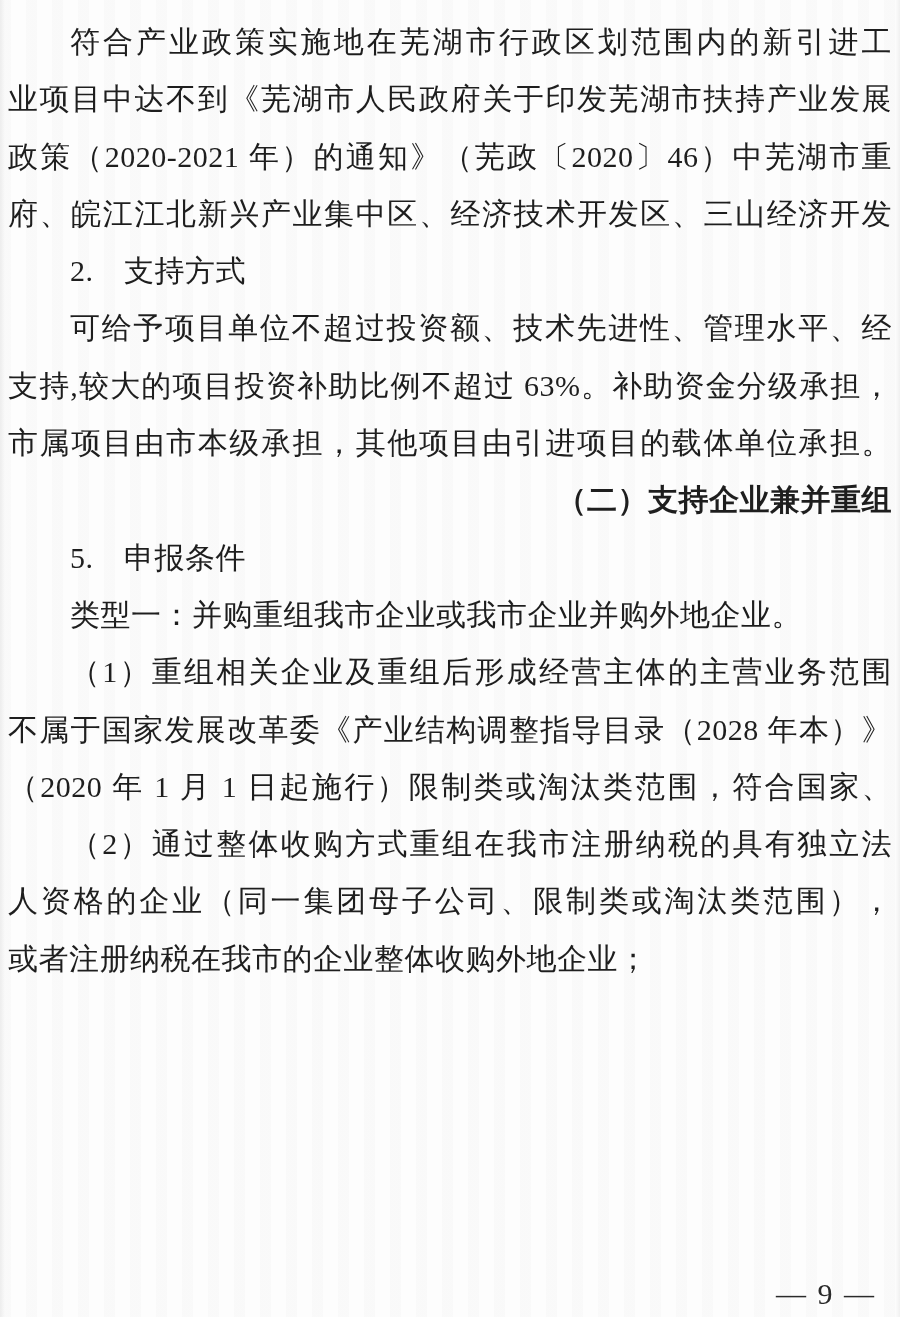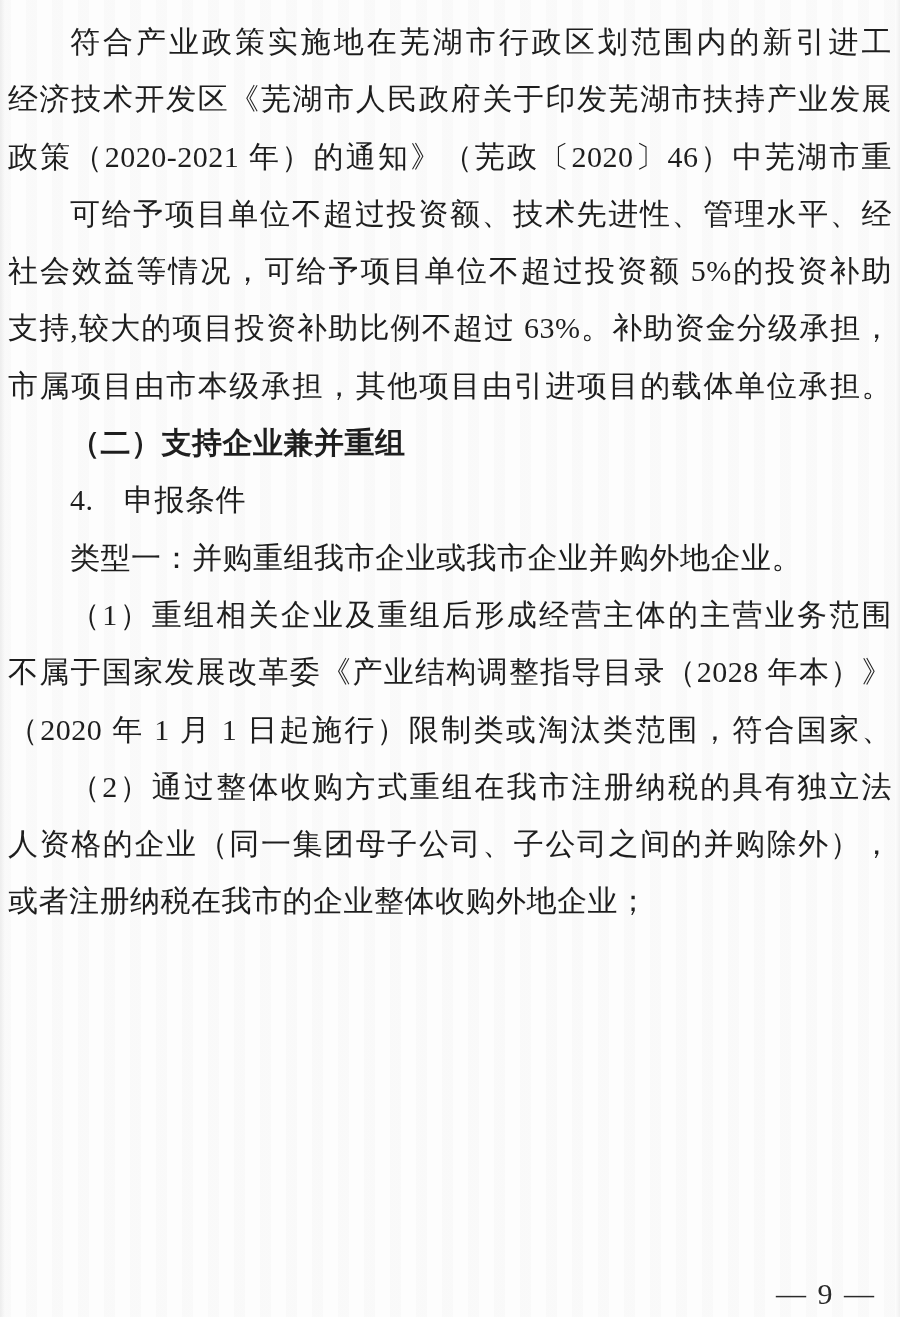--- a/index.html
+++ b/index.html
@@ -37,48 +37,50 @@
   .line.j {
     text-align: justify;
     text-align-last: justify;
     text-justify: inter-character;
   }
   .line.indent {
     text-indent: 62px;
   }
   .line.bold {
     font-weight: bold;
+    text-align: right;
   }
   .footer {
     position: absolute;
     top: 1272px;
     right: 24px;
     height: 43px;
     line-height: 43px;
     font-size: 30px;
     color: #2a2a2a;
     letter-spacing: 2px;
   }
 </style>
 </head>
 <body>
 
 <div class="page">
   <div class="content">
     <div class="line indent j">符合产业政策实施地在芜湖市行政区划范围内的新引进工</div>
-    <div class="line j">经济技术开发区《芜湖市人民政府关于印发芜湖市扶持产业发展</div>
+    <div class="line j">业项目中达不到《芜湖市人民政府关于印发芜湖市扶持产业发展</div>
     <div class="line j">政策（2020-2021 年）的通知》（芜政〔2020〕46）中芜湖市重</div>
+    <div class="line j">府、皖江江北新兴产业集中区、经济技术开发区、三山经济开发</div>
+    <div class="line indent">2.　支持方式</div>
     <div class="line indent j">可给予项目单位不超过投资额、技术先进性、管理水平、经济</div>
-    <div class="line j">社会效益等情况，可给予项目单位不超过投资额 5%的投资补助</div>
     <div class="line j">支持,较大的项目投资补助比例不超过 63%。补助资金分级承担，</div>
     <div class="line j">市属项目由市本级承担，其他项目由引进项目的载体单位承担。</div>
     <div class="line indent bold">（二）支持企业兼并重组</div>
-    <div class="line indent">4.　申报条件</div>
+    <div class="line indent">5.　申报条件</div>
     <div class="line indent">类型一：并购重组我市企业或我市企业并购外地企业。</div>
     <div class="line indent j">（1）重组相关企业及重组后形成经营主体的主营业务范围</div>
     <div class="line j">不属于国家发展改革委《产业结构调整指导目录（2028 年本）》</div>
     <div class="line j">（2020 年 1 月 1 日起施行）限制类或淘汰类范围，符合国家、</div>
     <div class="line indent j">（2）通过整体收购方式重组在我市注册纳税的具有独立法</div>
-    <div class="line j">人资格的企业（同一集团母子公司、子公司之间的并购除外），</div>
+    <div class="line j">人资格的企业（同一集团母子公司、限制类或淘汰类范围），</div>
     <div class="line">或者注册纳税在我市的企业整体收购外地企业；</div>
   </div>
   <div class="footer">— 9 —</div>
 </div>
 
 </body></html>

